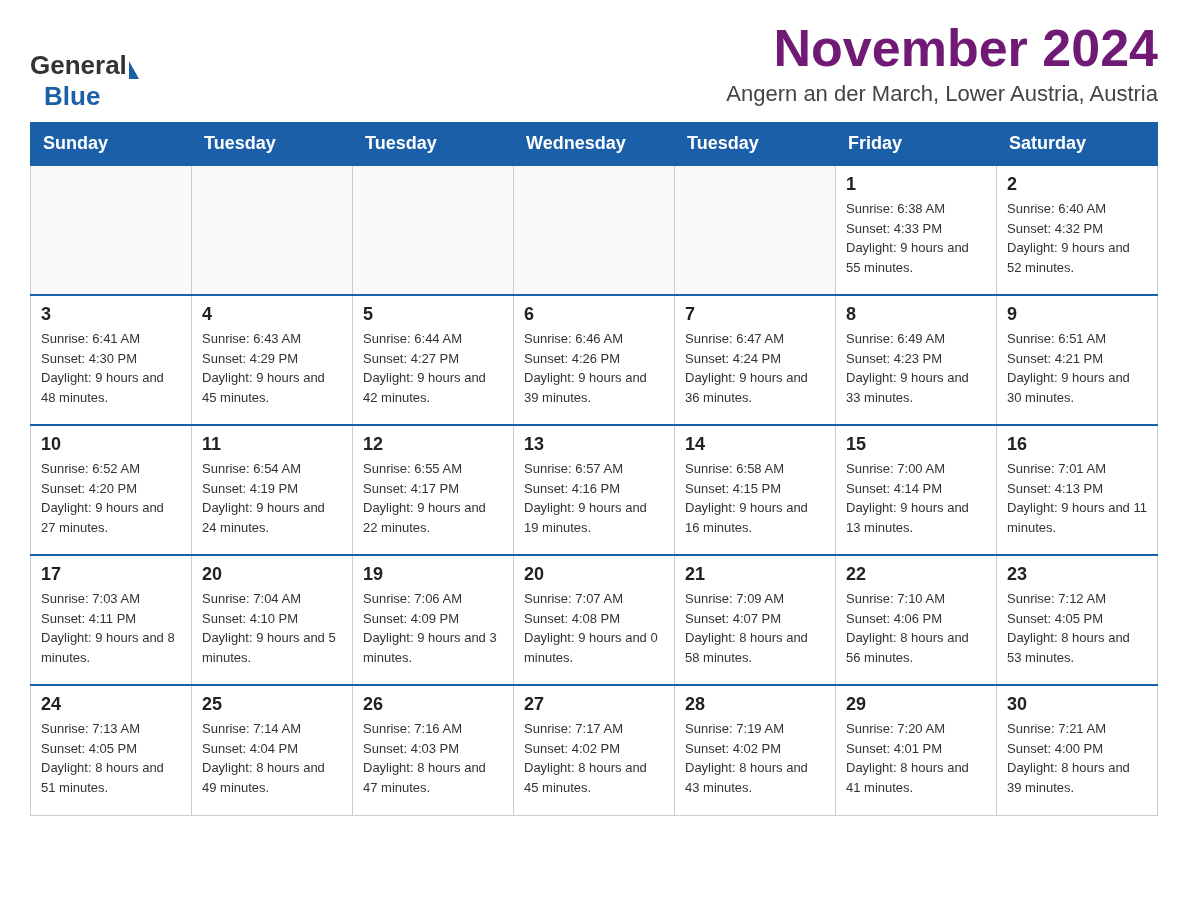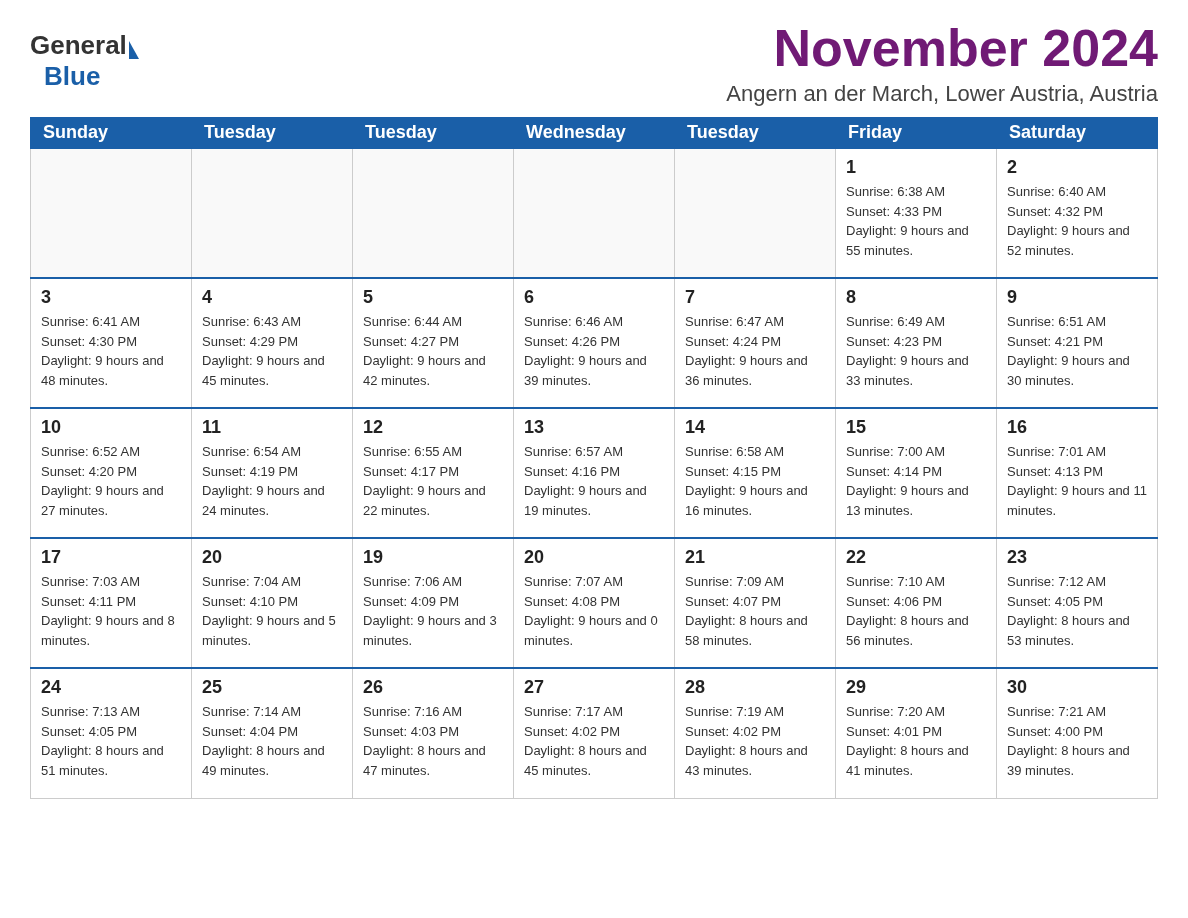--- a/index.html
+++ b/index.html
@@ -27,20 +27,21 @@
       font-weight: bold;
       color: #333;
       display: flex;
       align-items: flex-end;
       gap: 0;
     }
     .logo-general {
       color: #333;
       font-size: 26px;
       font-weight: bold;
+      margin-top: 20px;
     }
     .logo-triangle {
       width: 0;
       height: 0;
       border-left: 10px solid #1a5fa8;
       border-top: 18px solid transparent;
       border-bottom: 0px solid transparent;
       display: inline-block;
       margin-left: 2px;
       margin-bottom: 2px;
@@ -68,21 +69,21 @@
     .calendar-table {
       width: 100%;
       border-collapse: collapse;
       margin-top: 10px;
     }
     .calendar-table th {
       background-color: #1a5fa8;
       color: #ffffff;
       font-size: 18px;
       font-weight: bold;
-      padding: 4px 12px;
+      padding: 10px 12px;
       text-align: left;
       border: 1px solid #1a5fa8;
     }
     .calendar-table td {
       border: 1px solid #cccccc;
       vertical-align: top;
       padding: 8px 10px;
       width: calc(100% / 7);
       min-height: 110px;
       height: 130px;

